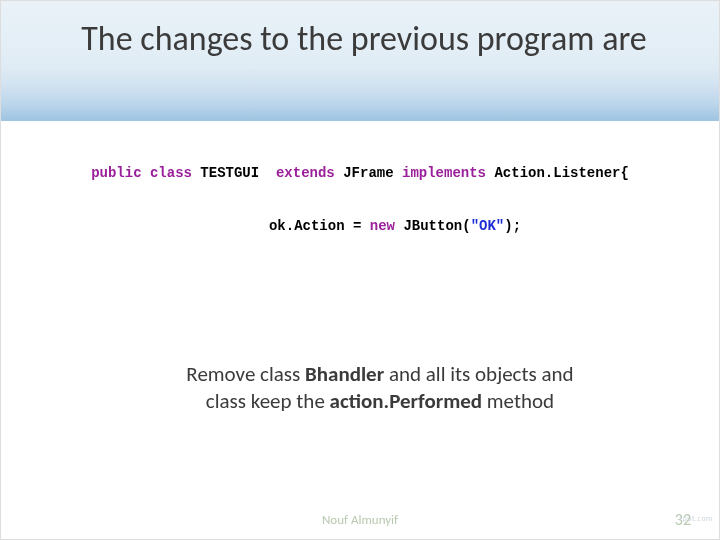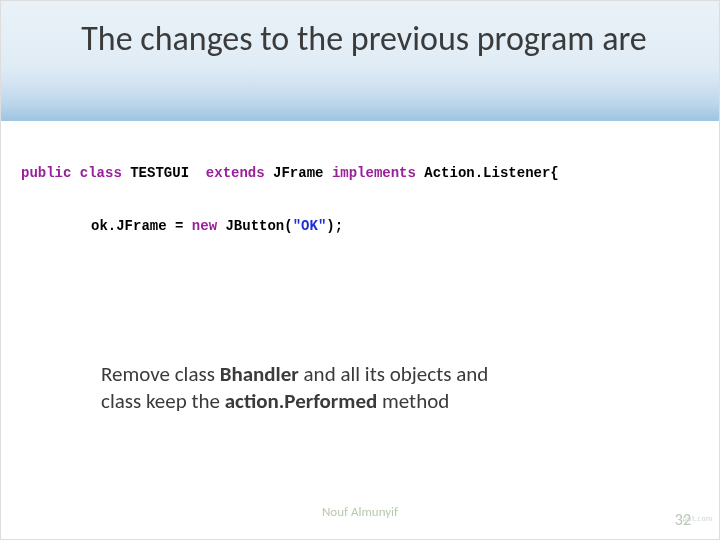--- a/index.html
+++ b/index.html
@@ -1,15 +1,15 @@
 <!DOCTYPE html>
 <html><head>
 <meta charset="utf-8">
 <style>
-  * { margin: 0; padding: 0; box-sizing: border-box; }
+  * { margin: 0; padding: 0; box-sizing: border-box; text-align: center; }
   body {
     width: 720px;
     height: 540px;
     overflow: hidden;
     font-family: Calibri, "Segoe UI", Arial, sans-serif;
     background: #fff;
     position: relative;
     border: 1px solid #ddd;
   }
   .header-band {
@@ -25,21 +25,20 @@
     border-bottom: 1px solid #9ec5e2;
   }
   .title {
     position: absolute;
     top: 18px;
     left: 28px;
     right: 20px;
     font-size: 34px;
     line-height: 1.15;
     color: #3b3b3b;
-    text-align: center;
     font-weight: 400;
   }
   .code-block {
     position: absolute;
     top: 160px;
     left: 20px;
     right: 20px;
     font-family: "Courier New", Courier, monospace;
     font-size: 14px;
     color: #000;
@@ -55,21 +54,21 @@
     top: 360px;
     left: 100px;
     right: 60px;
     font-size: 21px;
     color: #3b3b3b;
     line-height: 1.3;
   }
   .explain .b { font-weight: 700; }
   .footer-author {
     position: absolute;
-    bottom: 20px;
+    bottom: 12px;
     left: 0; right: 0;
     text-align: center;
     font-size: 13px;
     color: #b8c9b0;
   }
   .footer-page {
     position: absolute;
     bottom: 10px;
     right: 28px;
     font-size: 16px;
@@ -88,21 +87,21 @@
 </head>
 <body>
 
 <div class="header-band"></div>
 
 <div class="title">The changes to the previous program are</div>
 
 <div class="code-block">
   <div class="code-line"><span class="kw">public class </span><span class="plain">TESTGUI </span><span class="kw"> extends </span><span class="plain">JFrame</span><span class="kw"> implements </span><span class="plain">Action.Listener{</span></div>
   <div style="height:28px"></div>
-  <div class="code-line indent1"><span class="plain">ok.JFrame = </span><span class="kw">new</span><span class="plain"> JButton(</span><span class="str">"OK"</span><span class="plain">);</span></div>
+  <div class="code-line indent1"><span class="plain">ok.Action = </span><span class="kw">new</span><span class="plain"> JButton(</span><span class="str">"OK"</span><span class="plain">);</span></div>
 </div>
 
 <div class="explain">
   <span>Remove class </span><span class="b">Bhandler</span><span> and all its objects and</span><br>
   <span> class keep the  </span><span class="b">action.Performed</span><span> method</span>
 </div>
 
 <div class="footer-author">Nouf Almunyif</div>
 <div class="footer-page">32</div>
 <div class="fppt">fppt.com</div>

